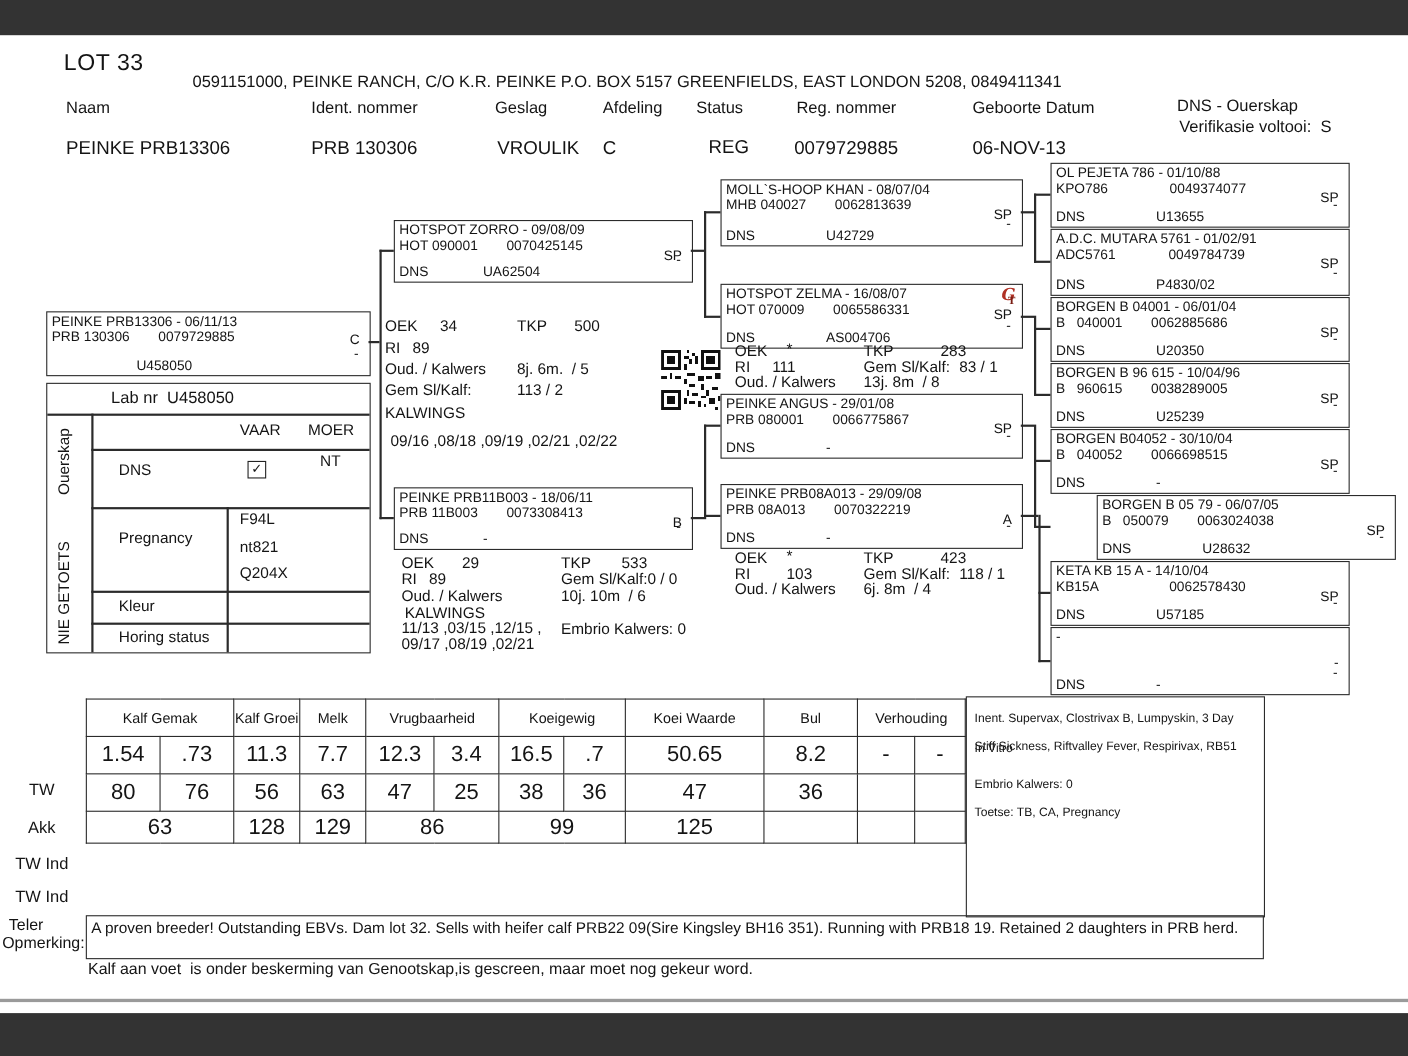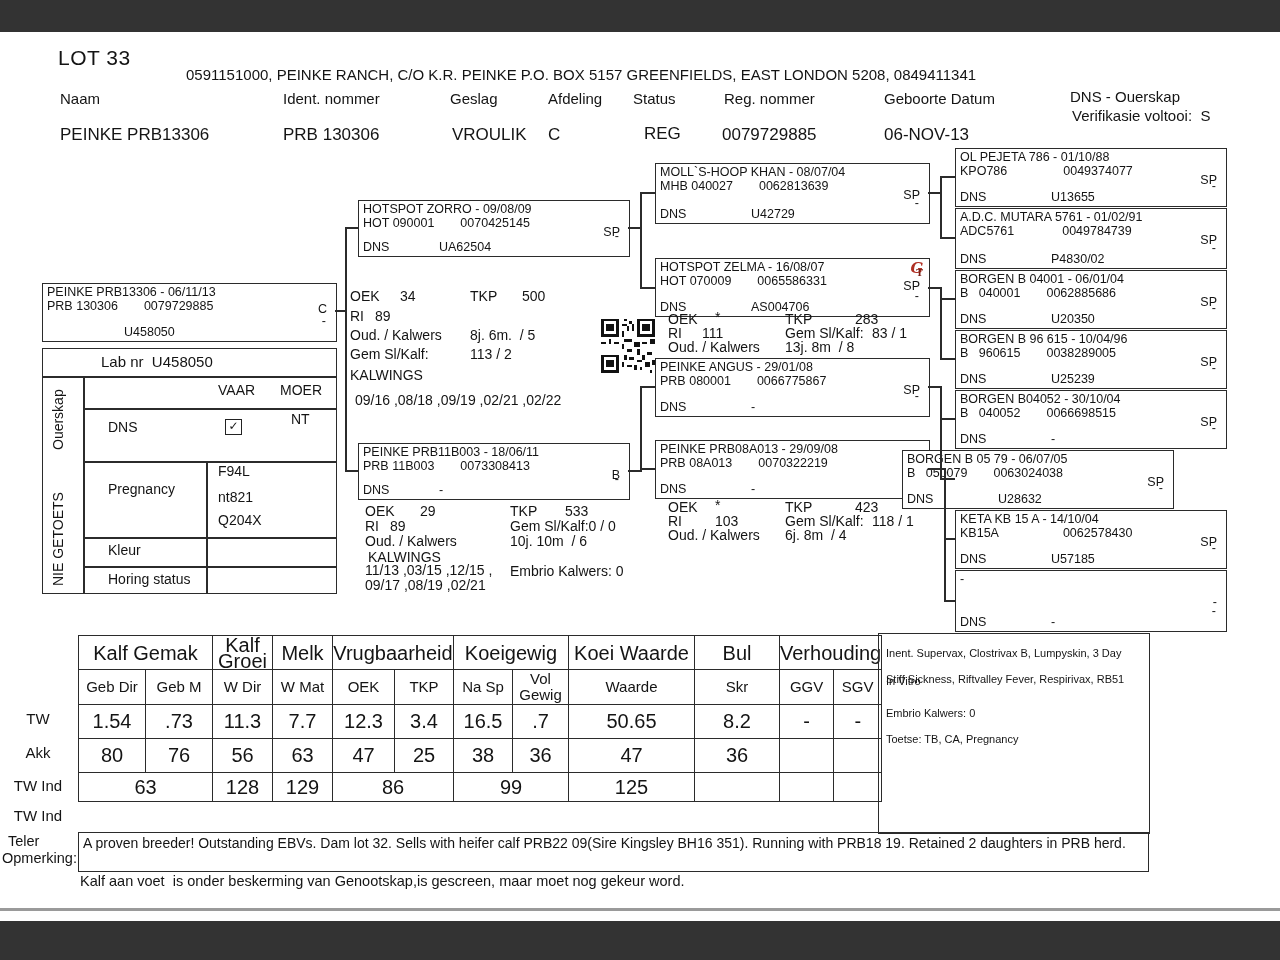--- a/index.html
+++ b/index.html
@@ -1,39 +1,39 @@
 <!DOCTYPE html>
 <html><head>
 <meta charset="utf-8">
 <style>
   html,body{margin:0;padding:0;background:#555;}
   #page{position:relative;width:1280px;height:960px;background:#ffffff;overflow:hidden;
         font-family:"Liberation Sans","DejaVu Sans",sans-serif;color:#141414;}
   .bar{position:absolute;left:0;width:1280px;background:#333333;}
   .abs{position:absolute;white-space:pre;}
   .lot{font-size:21px;letter-spacing:.5px;}
-  .addr{font-size:15px;margin-left:11px;}
+  .addr{font-size:15px;}
   .hlabel{font-size:15px;}
   .hval{font-size:17px;}
   .pbox{position:absolute;border:1.5px solid #2b2b2b;background:#fff;font-size:12.5px;}
   .pbox .nm{position:absolute;left:4px;top:1px;white-space:pre;}
   .pbox .idr{position:absolute;left:4px;top:15px;white-space:pre;}
   .pbox .idr .gap{margin-left:26px;}
   .pbox .flag{position:absolute;right:9px;top:24px;}
   .pbox .dnsl{position:absolute;left:4px;bottom:2px;}
   .pbox .dnsv{position:absolute;left:95px;bottom:2px;white-space:pre;}
   .pbox .dash{position:absolute;right:10px;bottom:13px;}
   .stat{font-size:14px;}
   .ln{position:absolute;background:#2b2b2b;}
   .vrot{position:absolute;transform:rotate(-90deg);transform-origin:0 0;font-size:14px;white-space:pre;}
   .labline{position:absolute;background:#2b2b2b;}
   .chk{display:inline-block;width:15px;height:14px;border:1.5px solid #222;font-size:12px;line-height:13px;text-align:center;}
   table.ebv{position:absolute;left:78px;top:635px;border-collapse:collapse;table-layout:fixed;}
   table.ebv td{border:1.5px solid #2b2b2b;text-align:center;vertical-align:middle;padding:0;}
-  td.gh{font-size:20px;line-height:16px;height:33px;}
+  td.gh{font-size:13px;line-height:16px;height:33px;}
   td.sh{font-size:15px;line-height:16px;height:34px;}
   td.vc{font-size:20px;height:33px;}
   tr.short td{height:28px;}
   .rowlab{position:absolute;width:72px;text-align:center;font-size:15px;}
   .infobox{position:absolute;left:878px;top:633px;width:270px;height:199px;border:1.5px solid #2b2b2b;}
   .infotext{font-size:11px;line-height:26px;padding:6px 0 0 7px;width:256px;}
   .telerbox{position:absolute;left:78px;top:832px;width:1069px;height:38px;border:1.5px solid #2b2b2b;}
   .telertext{font-size:14px;line-height:17px;padding:2px 4px 0 4px;}
   .gtG{font-family:"DejaVu Serif",serif;font-style:italic;font-weight:bold;font-size:15px;color:#b03024;}
   .gtT{font-family:"DejaVu Serif",serif;font-weight:bold;font-size:9px;color:#7a1d14;margin-left:-7px;vertical-align:-3px;}
@@ -244,21 +244,21 @@
     <div class="dash">-</div>
   </div>
   <div class="pbox" style="left:955px;top:390px;width:270px;height:57px">
     <div class="nm">BORGEN B04052 - 30/10/04</div>
     <div class="idr"><span>B   040052</span><span class="gap">0066698515</span></div>
     <div class="flag">SP</div>
     <div class="dnsl">DNS</div>
     <div class="dnsv">-</div>
     <div class="dash">-</div>
   </div>
-  <div class="pbox" style="left:902px;top:450px;width:270px;height:57px">
+  <div class="pbox" style="left:997px;top:450px;width:270px;height:57px">
     <div class="nm">BORGEN B 05 79 - 06/07/05</div>
     <div class="idr"><span>B   050079</span><span class="gap">0063024038</span></div>
     <div class="flag">SP</div>
     <div class="dnsl">DNS</div>
     <div class="dnsv">U28632</div>
     <div class="dash">-</div>
   </div>
   <div class="pbox" style="left:955px;top:510px;width:270px;height:57px">
     <div class="nm">KETA KB 15 A - 14/10/04</div>
     <div class="idr"><span>KB15A</span><span class="gap" style="margin-left:64px">0062578430</span></div>
@@ -329,34 +329,20 @@
       <td class="gh" colspan="2">Kalf Gemak</td>
       <td class="gh">Kalf Groei</td>
       <td class="gh">Melk</td>
       <td class="gh" colspan="2">Vrugbaarheid</td>
       <td class="gh" colspan="2">Koeigewig</td>
       <td class="gh">Koei Waarde</td>
       <td class="gh">Bul</td>
       <td class="gh" colspan="2">Verhouding</td>
     </tr>
     <tr>
-      <td class="sh">Geb Dir</td>
-      <td class="sh">Geb M</td>
-      <td class="sh">W Dir</td>
-      <td class="sh">W Mat</td>
-      <td class="sh">OEK</td>
-      <td class="sh">TKP</td>
-      <td class="sh">Na Sp</td>
-      <td class="sh">Vol Gewig</td>
-      <td class="sh">Waarde</td>
-      <td class="sh">Skr</td>
-      <td class="sh">GGV</td>
-      <td class="sh">SGV</td>
-    </tr>
-    <tr>
       <td class="vc">1.54</td>
       <td class="vc">.73</td>
       <td class="vc">11.3</td>
       <td class="vc">7.7</td>
       <td class="vc">12.3</td>
       <td class="vc">3.4</td>
       <td class="vc">16.5</td>
       <td class="vc">.7</td>
       <td class="vc">50.65</td>
       <td class="vc">8.2</td>

